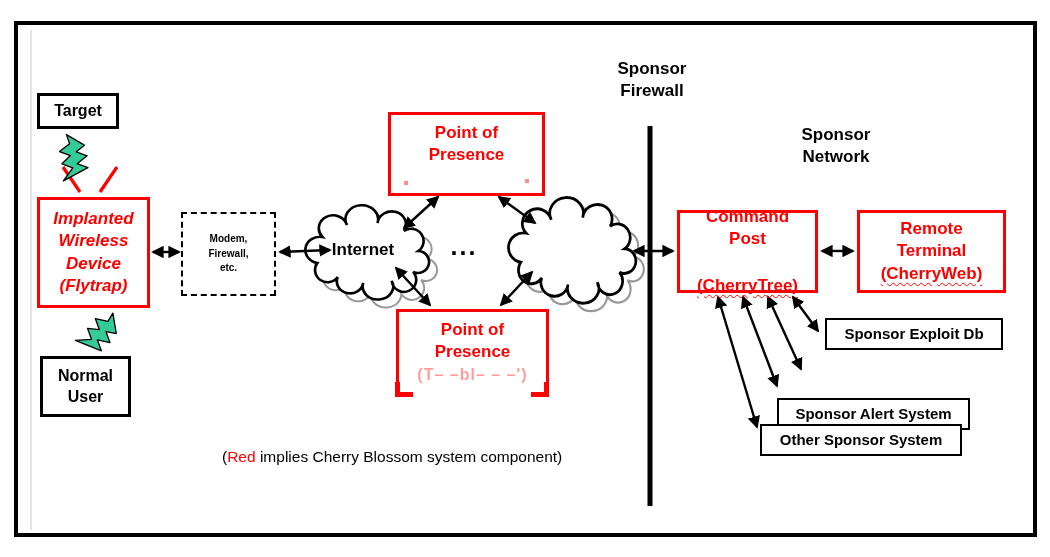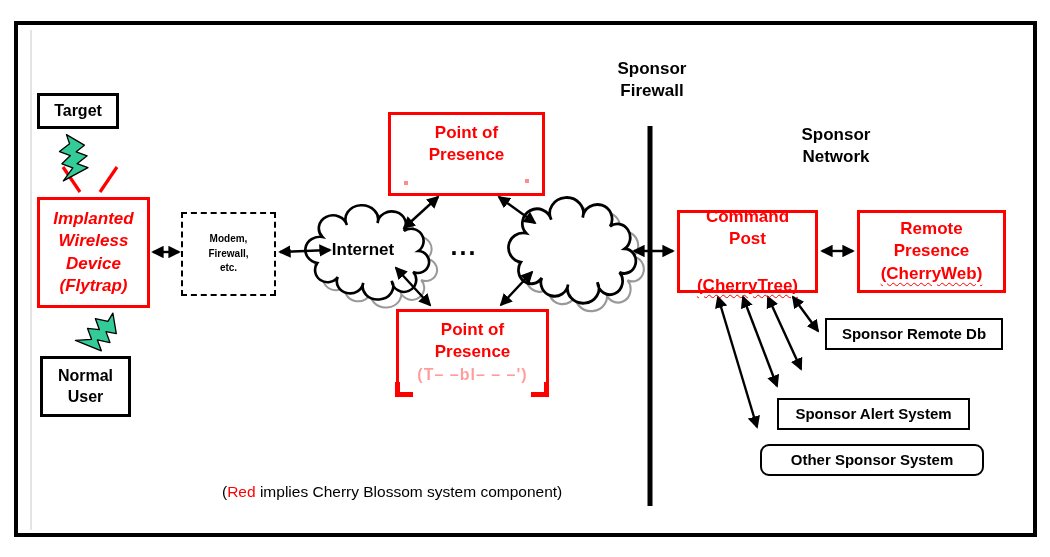--- a/index.html
+++ b/index.html
@@ -21,39 +21,39 @@
   .t-flytrap{left:37px;top:197px;width:113px;height:111px;font-style:italic;}
   .t-normal{left:40px;top:356px;width:91px;height:61px;}
   .t-modem{left:181px;top:212px;width:95px;height:84px;}
   .t-pop-top{left:388px;top:112px;width:157px;height:84px;padding-bottom:20px;}
   .t-pop-bot{left:396px;top:309px;width:153px;height:88px;border-bottom:none;justify-content:flex-start;padding-top:7px;}
   .t-cmd{left:677px;top:210px;width:141px;height:83px;gap:24px;}
   .t-rt{left:857px;top:210px;width:149px;height:83px;}
   .t-exploit{left:825px;top:318px;width:178px;height:32px;}
   .t-targetdb{left:808px;top:360px;width:172px;height:31px;}
   .t-alert{left:777px;top:398px;width:193px;height:32px;}
-  .t-other{left:760px;top:444px;width:224px;height:32px;border-radius:9px;}
+  .t-other{left:760px;top:424px;width:202px;height:32px;}
 
   .label{position:absolute;text-align:center;font-weight:bold;color:#000;white-space:pre-line;z-index:3;}
   .l-firewall{left:598px;top:58px;width:108px;font-size:17px;line-height:1.3;}
   .l-network{left:780px;top:124px;width:112px;font-size:17px;line-height:1.3;}
   .l-internet{left:320px;top:240px;width:86px;font-size:17px;z-index:4;}
   .l-intranet{left:518px;top:229px;width:104px;font-size:17px;line-height:1.2;z-index:4;}
   .l-dots{left:444px;top:232px;width:40px;font-size:25px;letter-spacing:2px;z-index:2;}
 
   .squiggle{text-decoration:underline;text-decoration-style:wavy;text-decoration-color:#f00;
             text-decoration-thickness:1px;text-underline-offset:3px;}
   .erased{display:block;margin-top:2px;font-size:16px;opacity:0.38;filter:blur(0.6px);letter-spacing:1px;}
   .remnant-dot{position:absolute;width:4px;height:4px;background:#f00;opacity:.45;z-index:4;}
   .rd-1{left:404px;top:181px;} .rd-2{left:525px;top:179px;}
   .pb-corner{position:absolute;width:18px;height:15px;z-index:4;box-sizing:border-box;}
   .pb-l{left:395px;top:382px;border-left:5px solid #f00;border-bottom:5px solid #f00;}
   .pb-r{left:531px;top:382px;border-right:5px solid #f00;border-bottom:5px solid #f00;}
 
-  .caption{position:absolute;left:222px;top:448px;width:380px;font-size:15.5px;color:#000;z-index:3;margin-top:35px;}
+  .caption{position:absolute;left:222px;top:448px;width:380px;font-size:15.5px;color:#000;z-index:3;}
   .caption .redword{color:#f00;}
 </style>
 </head>
 <body>
 
 <div class="canvas">
 
   <div class="frame"></div>
   <div class="slide-line"></div>
 
@@ -129,23 +129,23 @@
   <div class="label l-network">Sponsor
 Network</div>
 
   <div class="box red-box t-cmd">
     <span>Command
 Post</span>
     <span class="squiggle">(CherryTree)</span>
   </div>
   <div class="box red-box t-rt">
     <span>Remote
-Presence</span>
+Terminal</span>
     <span class="squiggle">(CherryWeb)</span>
   </div>
 
-  <div class="box sys-box t-exploit">Sponsor Remote Db</div>
+  <div class="box sys-box t-exploit">Sponsor Exploit Db</div>
   <div class="box sys-box t-alert">Sponsor Alert System</div>
   <div class="box sys-box t-other">Other Sponsor System</div>
 
   <div class="caption"><span>(</span><span class="redword">Red</span><span> implies Cherry Blossom system component)</span></div>
 
 </div>
 
 </body></html>

